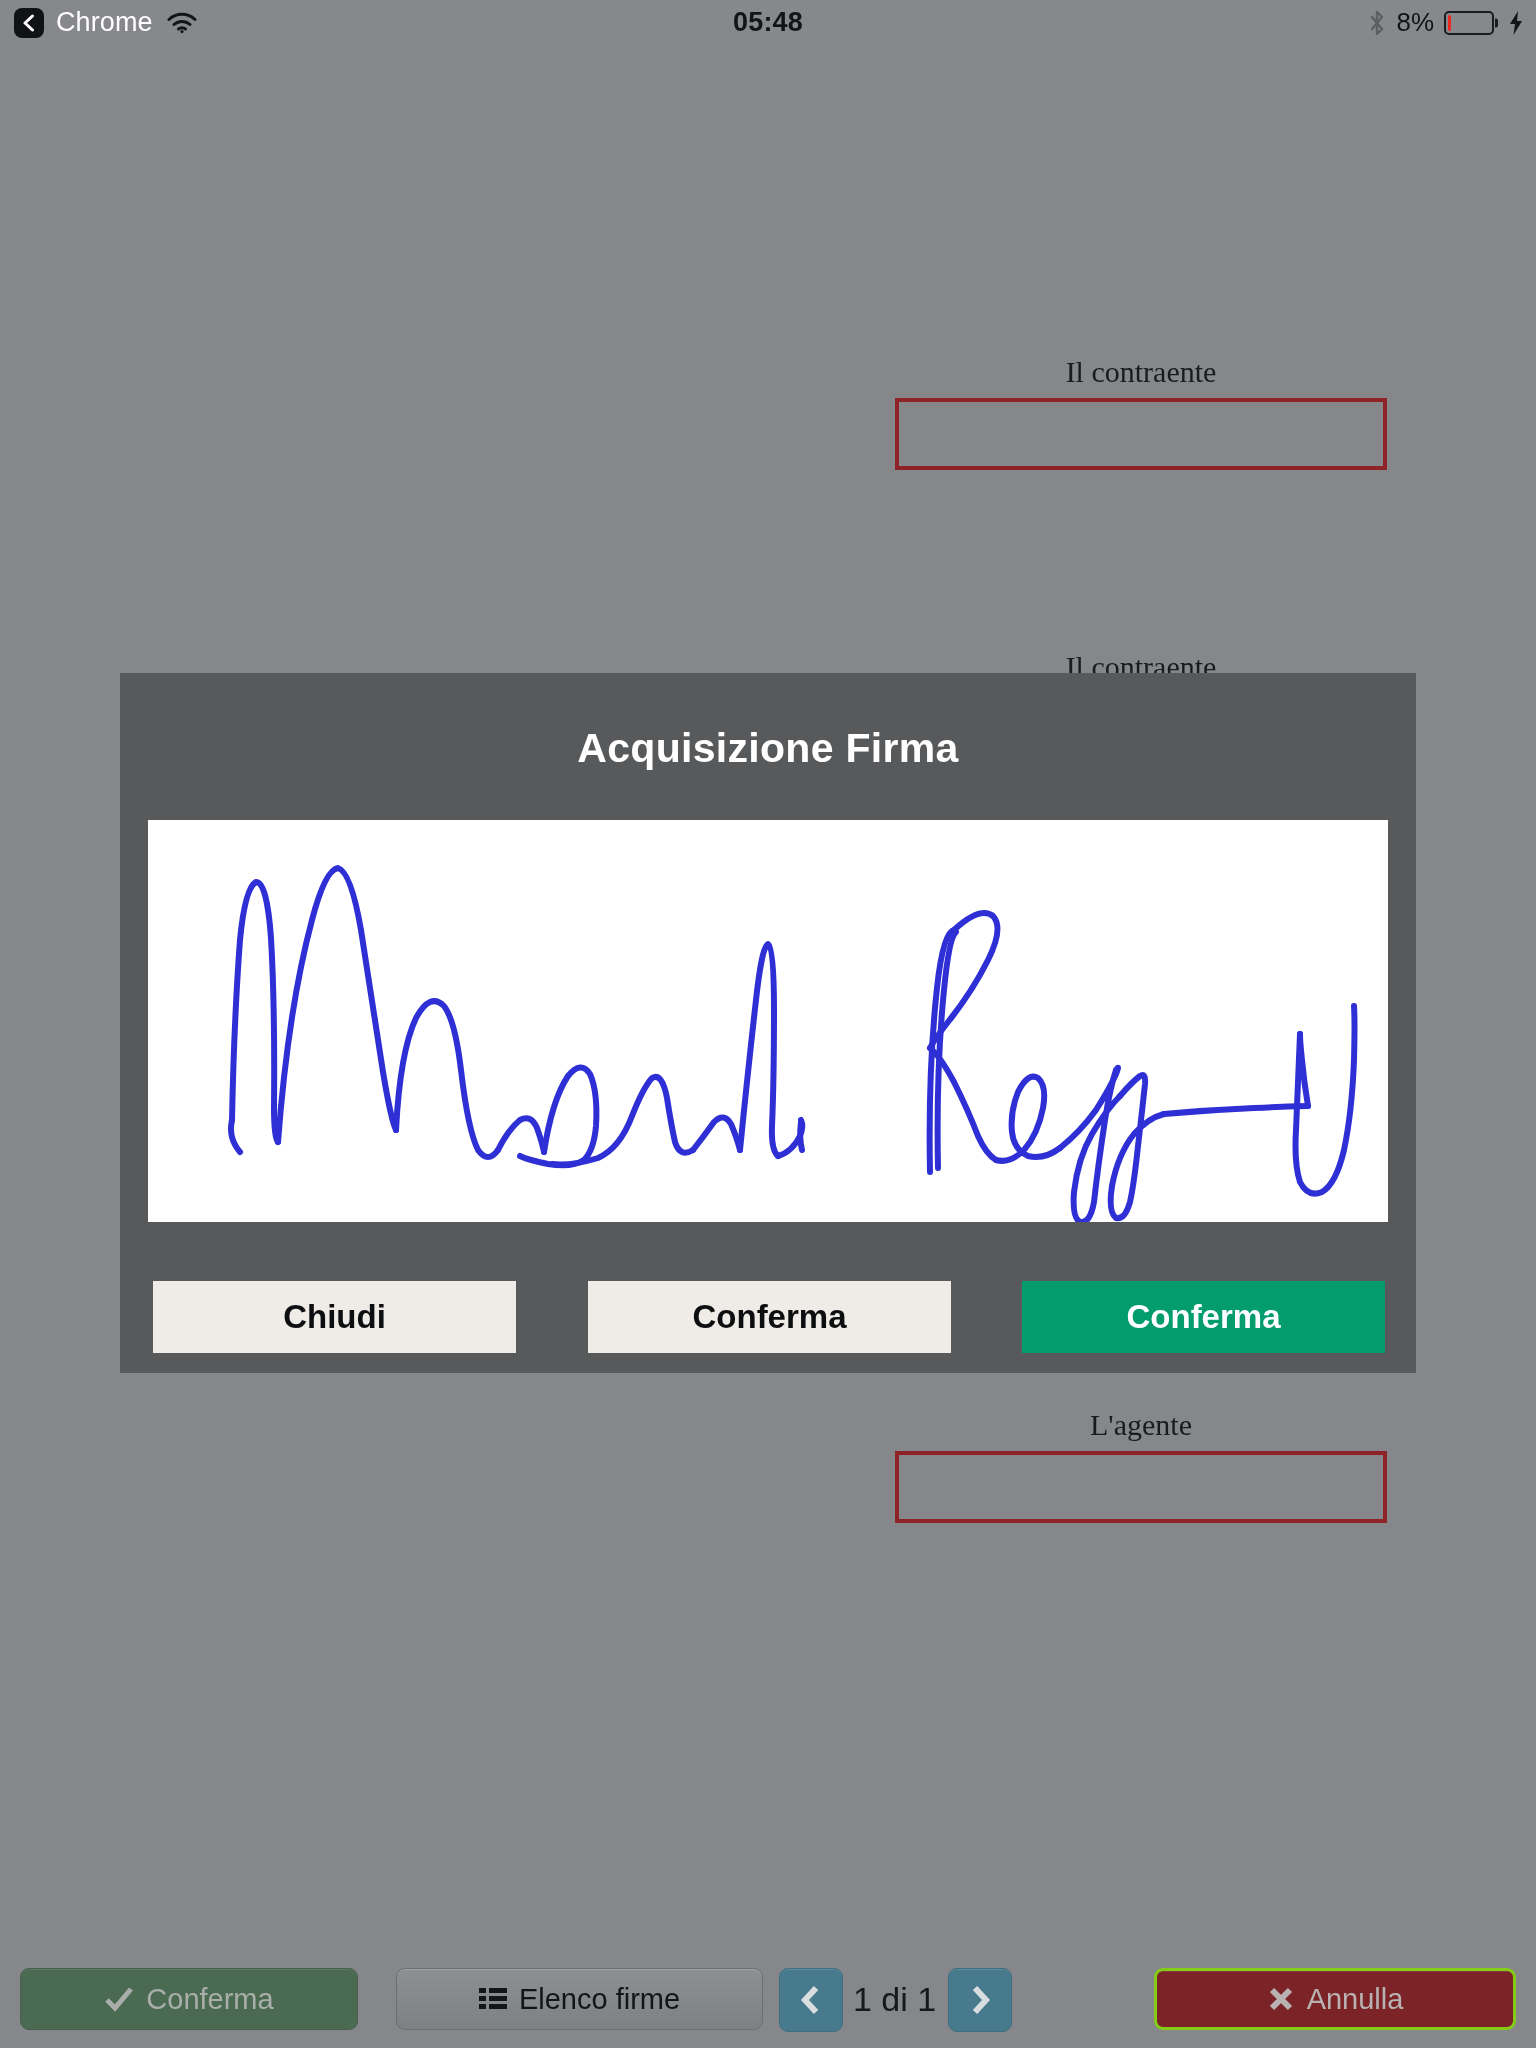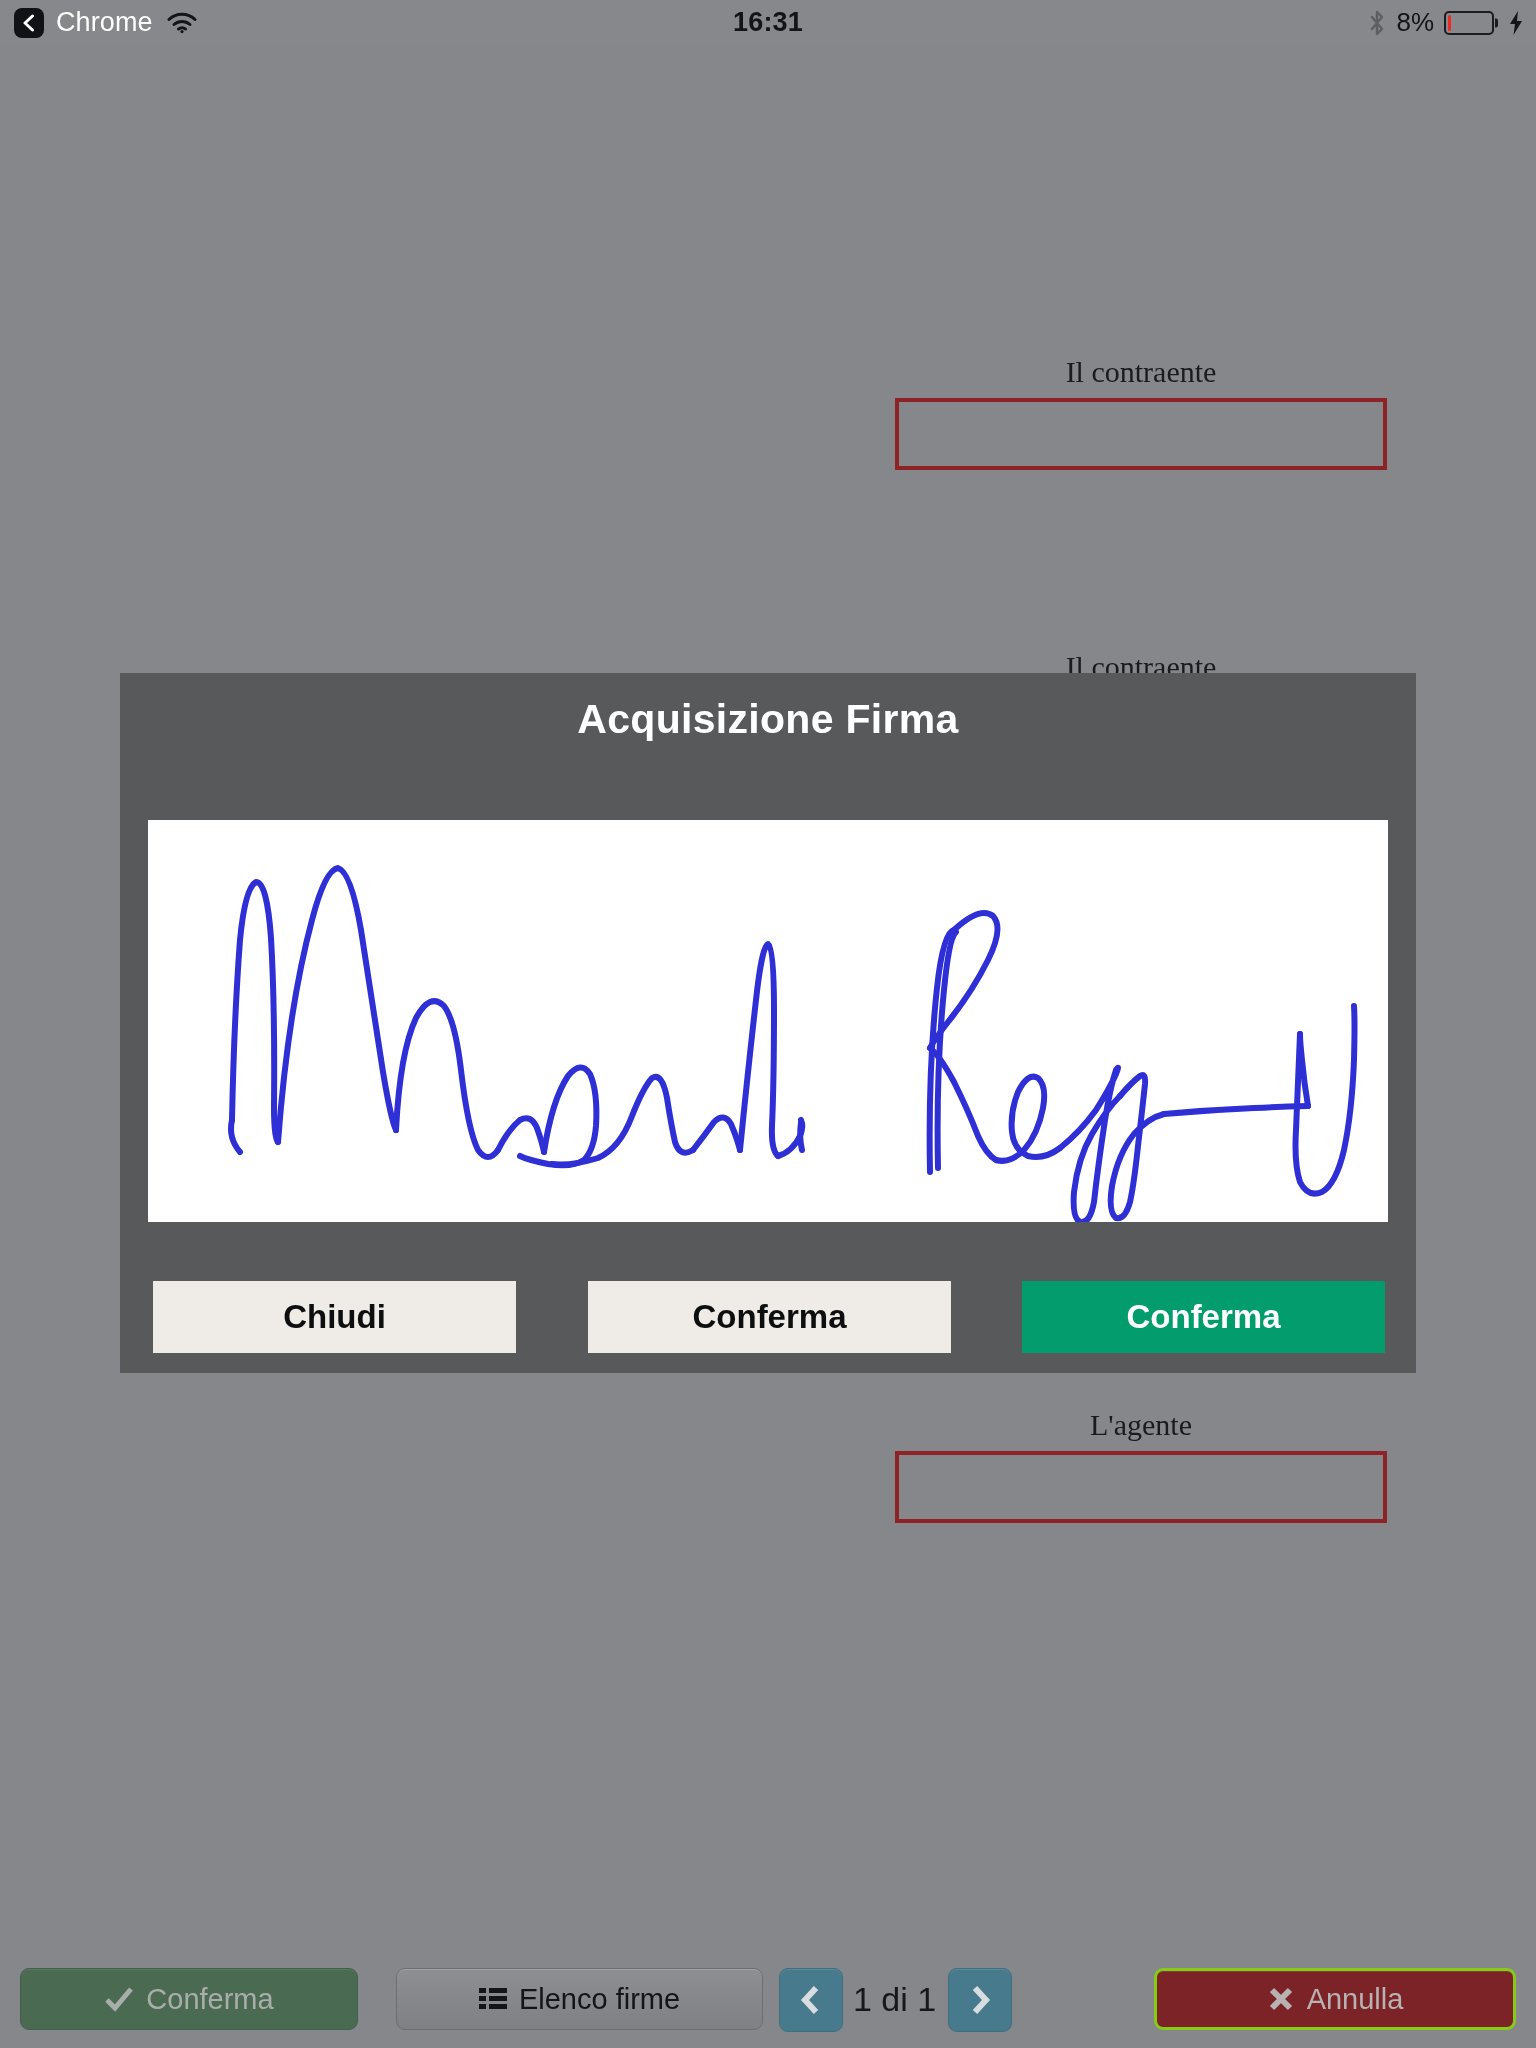--- a/index.html
+++ b/index.html
@@ -137,21 +137,21 @@
     background: #58595b;
     box-sizing: border-box;
     z-index: 50;
   }
   .modal-title {
     text-align: center;
     color: #ffffff;
     font-size: 41px;
     font-weight: bold;
     letter-spacing: 0.3px;
-    padding-top: 23px;
+    padding-top: 52px;
   }
   .sig-canvas {
     position: absolute;
     left: 28px;
     top: 147px;
     width: 1240px;
     height: 402px;
     background: #ffffff;
     overflow: hidden;
   }
@@ -283,21 +283,21 @@
     </span>
     <span class="sb-app-name">Chrome</span>
     <svg class="wifi-icon" width="30" height="22" viewBox="0 0 30 22">
       <path d="M2 7.5 A19 19 0 0 1 28 7.5" fill="none" stroke="#141518" stroke-width="3" stroke-linecap="round"></path>
       <path d="M7 12.5 A12 12 0 0 1 23 12.5" fill="none" stroke="#141518" stroke-width="3" stroke-linecap="round"></path>
       <path d="M11.5 17 A6 6 0 0 1 18.5 17" fill="none" stroke="#141518" stroke-width="3" stroke-linecap="round"></path>
       <circle cx="15" cy="19.6" r="1.6" fill="#141518"></circle>
     </svg>
   </div>
 
-  <div class="sb-time">16:31</div>
+  <div class="sb-time">05:48</div>
 
   <div class="sb-right">
     <svg class="bt-icon" width="18" height="28" viewBox="0 0 18 28">
       <path d="M4 8 L14 20 L9 25 L9 3 L14 8 L4 20" fill="none" stroke="#5c5e62" stroke-width="2.4" stroke-linecap="round" stroke-linejoin="round"></path>
     </svg>
     <span class="batt-pct">8%</span>
     <span class="battery">
       <span class="batt-fill" id="batt-fill" style="width: 8%; background: rgb(236, 42, 33);"></span>
     </span>
     <svg class="bolt-icon" width="16" height="26" viewBox="0 0 16 26">

